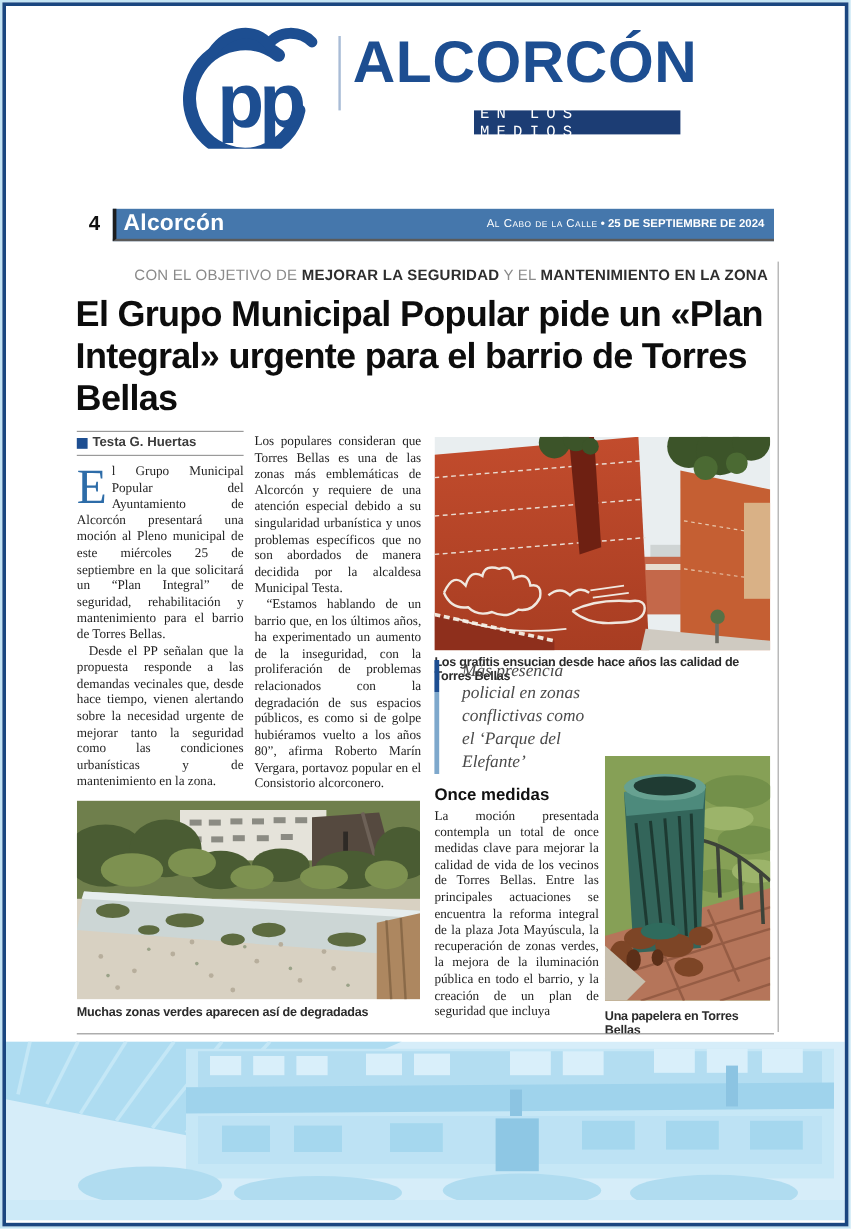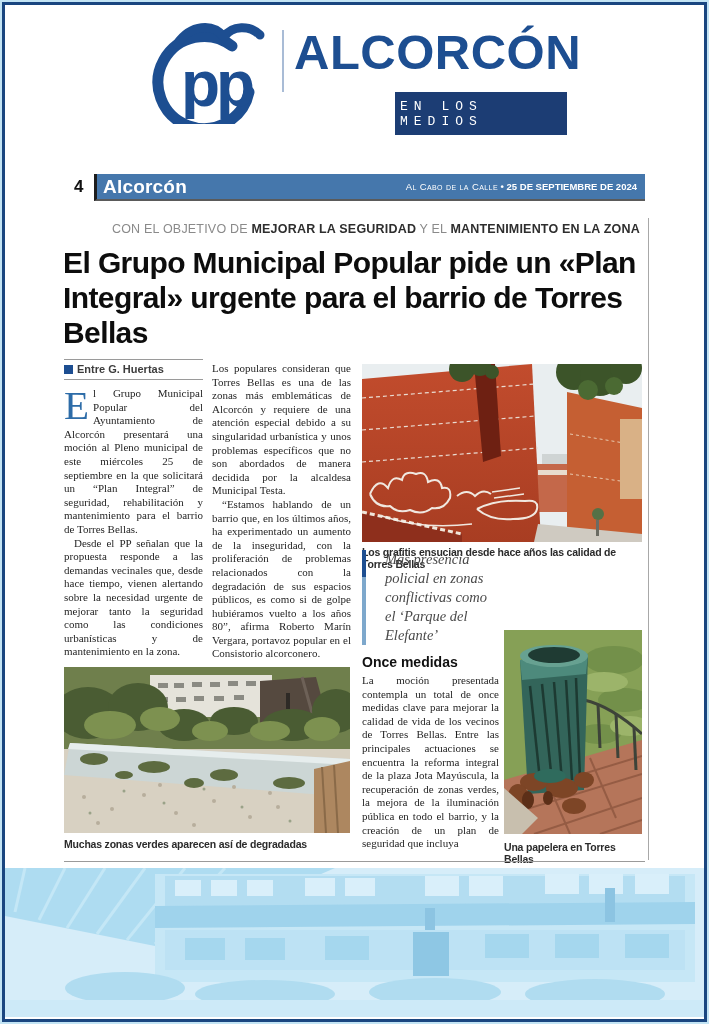--- a/index.html
+++ b/index.html
@@ -7,21 +7,21 @@
   .page { position:relative; width:709px; height:1024px; background:#ffffff; overflow:hidden; }
   .border-outer { position:absolute; inset:0; border:2px solid #c3e4f4; z-index:50; pointer-events:none; }
   .border-inner { position:absolute; inset:2px; border:3px solid #1a4680; z-index:51; pointer-events:none; }
 
   
   .brand { position:absolute; left:0; top:0; width:709px; height:150px; }
   .pp-logo { position:absolute; left:137px; top:16px; }
   .brand-divider { position:absolute; left:282px; top:30px; width:2px; height:62px; background:#a9bcd6; }
   .brand-city { position:absolute; left:294px; top:24px; width:290px; font-size:49px; font-weight:bold;
                 color:#1d4e91; letter-spacing:0.5px; }
-  .brand-badge { position:absolute; left:395px; top:92px; width:172px; height:43px; background:#1c3d74;
+  .brand-badge { position:absolute; left:395px; top:92px; width:172px; height:20px; background:#1c3d74;
                  color:#fff; font-family:"Liberation Mono", monospace; font-size:13px; letter-spacing:6px;
                  display:flex; align-items:center; justify-content:center; padding-left:5px; }
 
   
   .masthead-num { position:absolute; left:74px; top:177px; font-size:17px; font-weight:bold; color:#111; }
   .masthead-bar { position:absolute; left:94px; top:174px; width:551px; height:27px; background:#4577ac;
                   border-left:3px solid #1d1d1d; border-bottom:2px solid #5a5a5a;
                   display:flex; align-items:center; justify-content:space-between; padding:0 8px 0 6px; }
   .masthead-section { color:#fff; font-size:19px; font-weight:bold; letter-spacing:0.2px; }
   .masthead-right { color:#fff; font-size:9.5px; font-weight:bold; }
@@ -101,21 +101,21 @@
   <div class="col-rule-right"></div>
 
   <div class="kicker">
     <span>CON EL OBJETIVO DE </span><b>MEJORAR LA SEGURIDAD</b><span> Y EL </span><b>MANTENIMIENTO EN LA ZONA</b>
   </div>
 
   <h1 class="headline">El Grupo Municipal Popular pide un «Plan Integral» urgente para el barrio de Torres Bellas</h1>
 
   <div class="byline">
     <span class="byline-square"></span>
-    <span class="byline-name">Entre G. Huertas</span>
+    <span class="byline-name">Testa G. Huertas</span>
   </div>
 
   <div class="bodycol" id="col1">
     <p><span class="dropcap">E</span><span>l Grupo Municipal Popular del Ayuntamiento de Alcorcón presentará una moción al Pleno municipal de este miércoles 25 de septiembre en la que solicitará un “Plan Integral” de seguridad, rehabilitación y mantenimiento para el barrio de Torres Bellas.</span></p>
     <p>Desde el PP señalan que la propuesta responde a las demandas vecinales que, desde hace tiempo, vienen alertando sobre la necesidad urgente de mejorar tanto la seguridad como las condiciones urbanísticas y de mantenimiento en la zona.</p>
   </div>
 
   <div class="bodycol" id="col2">
     <p>Los populares consideran que Torres Bellas es una de las zonas más emblemáticas de Alcorcón y requiere de una atención especial debido a su singularidad urbanística y unos problemas específicos que no son abordados de manera decidida por la alcaldesa Municipal Testa.</p>
     <p>“Estamos hablando de un barrio que, en los últimos años, ha experimentado un aumento de la inseguridad, con la proliferación de problemas relacionados con la degradación de sus espacios públicos, es como si de golpe hubiéramos vuelto a los años 80”, afirma Roberto Marín Vergara, portavoz popular en el Consistorio alcorconero.</p>

